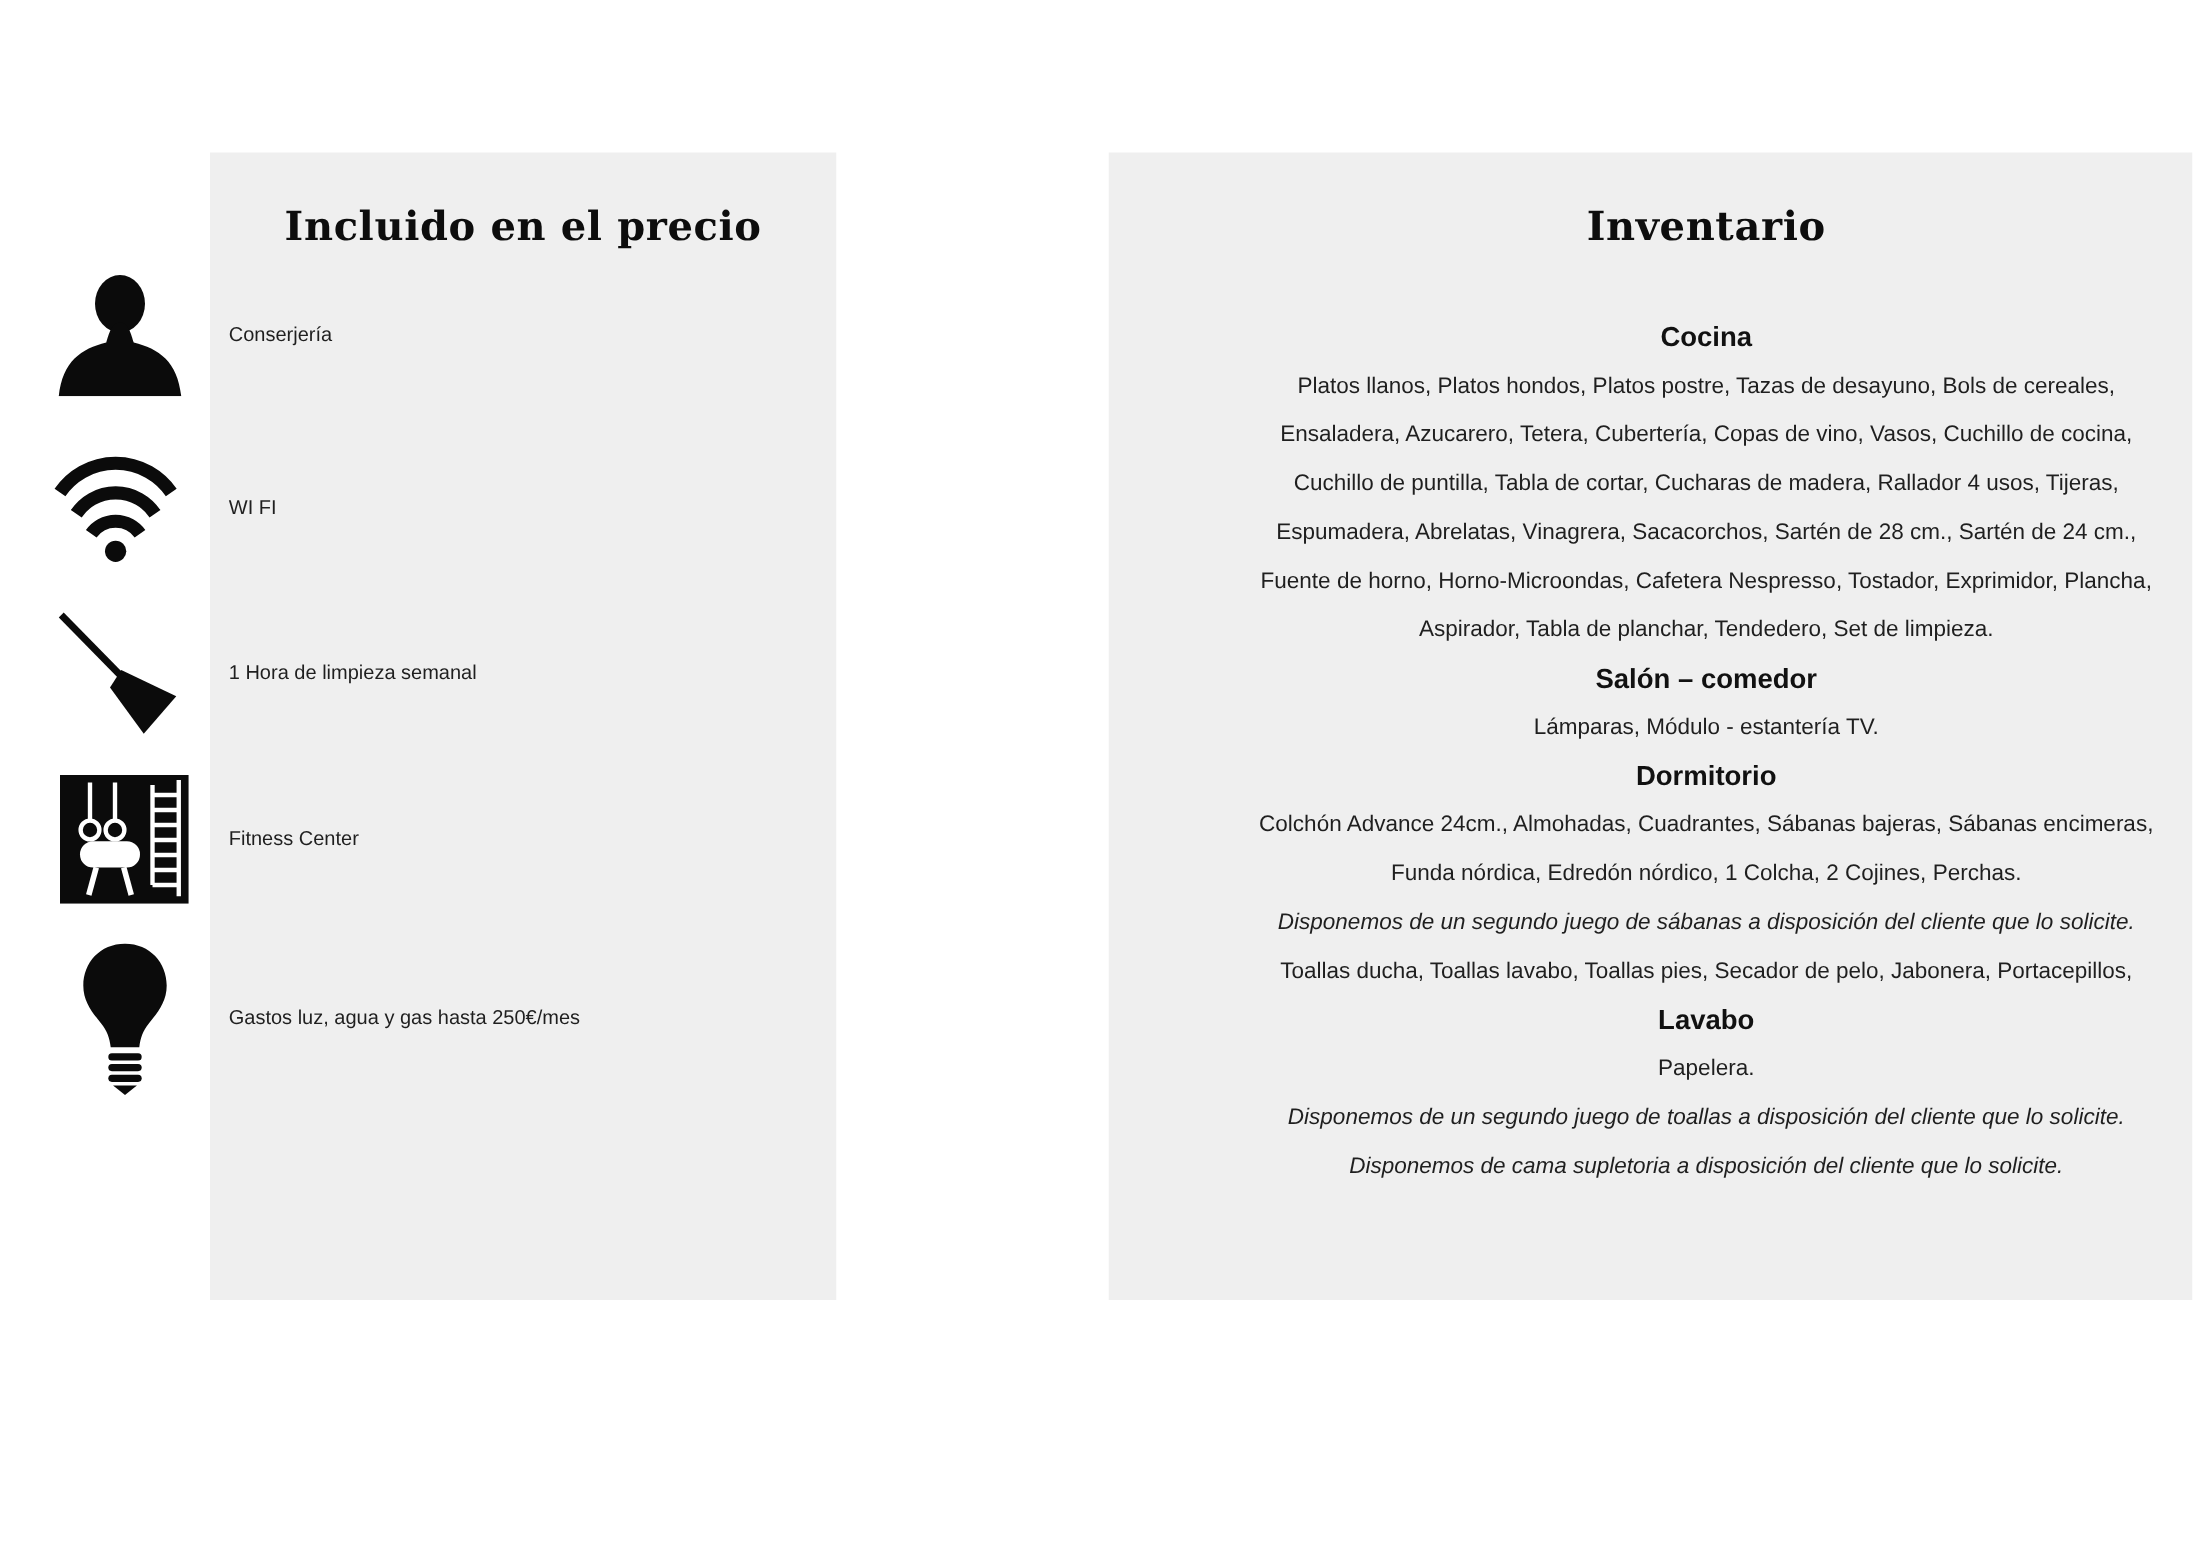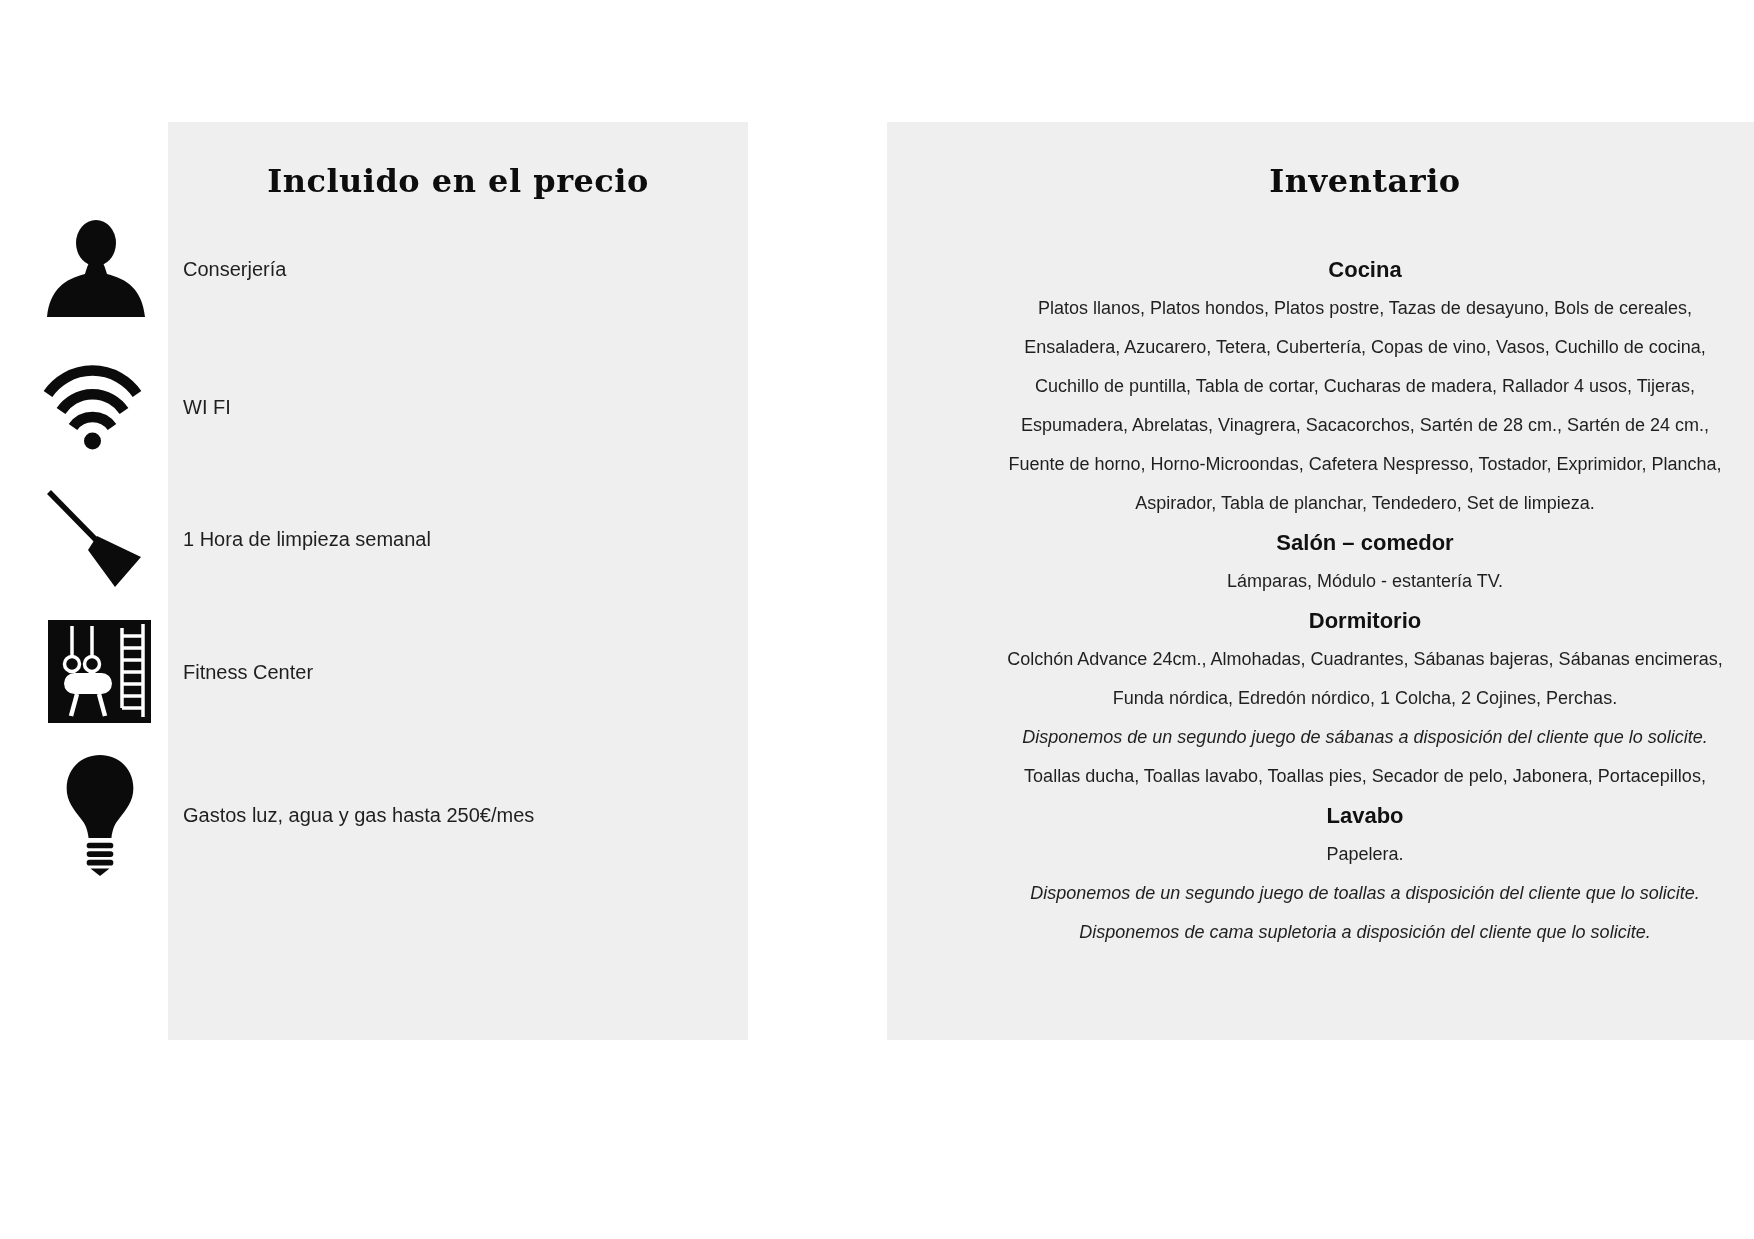--- a/index.html
+++ b/index.html
@@ -10,21 +10,21 @@
     background:#ffffff;
     font-family:"Liberation Sans", sans-serif;
     color:#1f1f1f;
     overflow:hidden;
   }
   .panel {
     position:absolute;
     top:122px; height:918px;
     background:#efefef;
   }
-  .left-panel  { left:168px; width:580px; }
+  .left-panel  { left:168px; width:501px; }
   .right-panel { left:887px; width:956px; }
   .panel-title {
     margin-top:36px;
     text-align:center;
     font-family:"DejaVu Serif", serif;
     font-weight:bold;
     font-size:32px;
     line-height:46px;
     color:#0d0d0d;
     letter-spacing:0.5px;
@@ -36,21 +36,21 @@
     white-space:nowrap;
     color:#1f1f1f;
   }
   .inv-heading { font-weight:bold; font-size:22px; color:#111; }
   .inv-note { font-style:italic; }
   .feature-row { position:absolute; left:40px; width:690px; }
   .feature-icon { position:absolute; top:0; display:block; }
   .feature-label {
     position:absolute; left:143px; top:50%;
     transform:translateY(-50%);
-    font-size:20px;
+    font-size:16px;
     white-space:nowrap;
     color:#1f1f1f;
   }
   svg { display:block; }
 </style>
 </head>
 <body>
 
 <div class="page">
 

